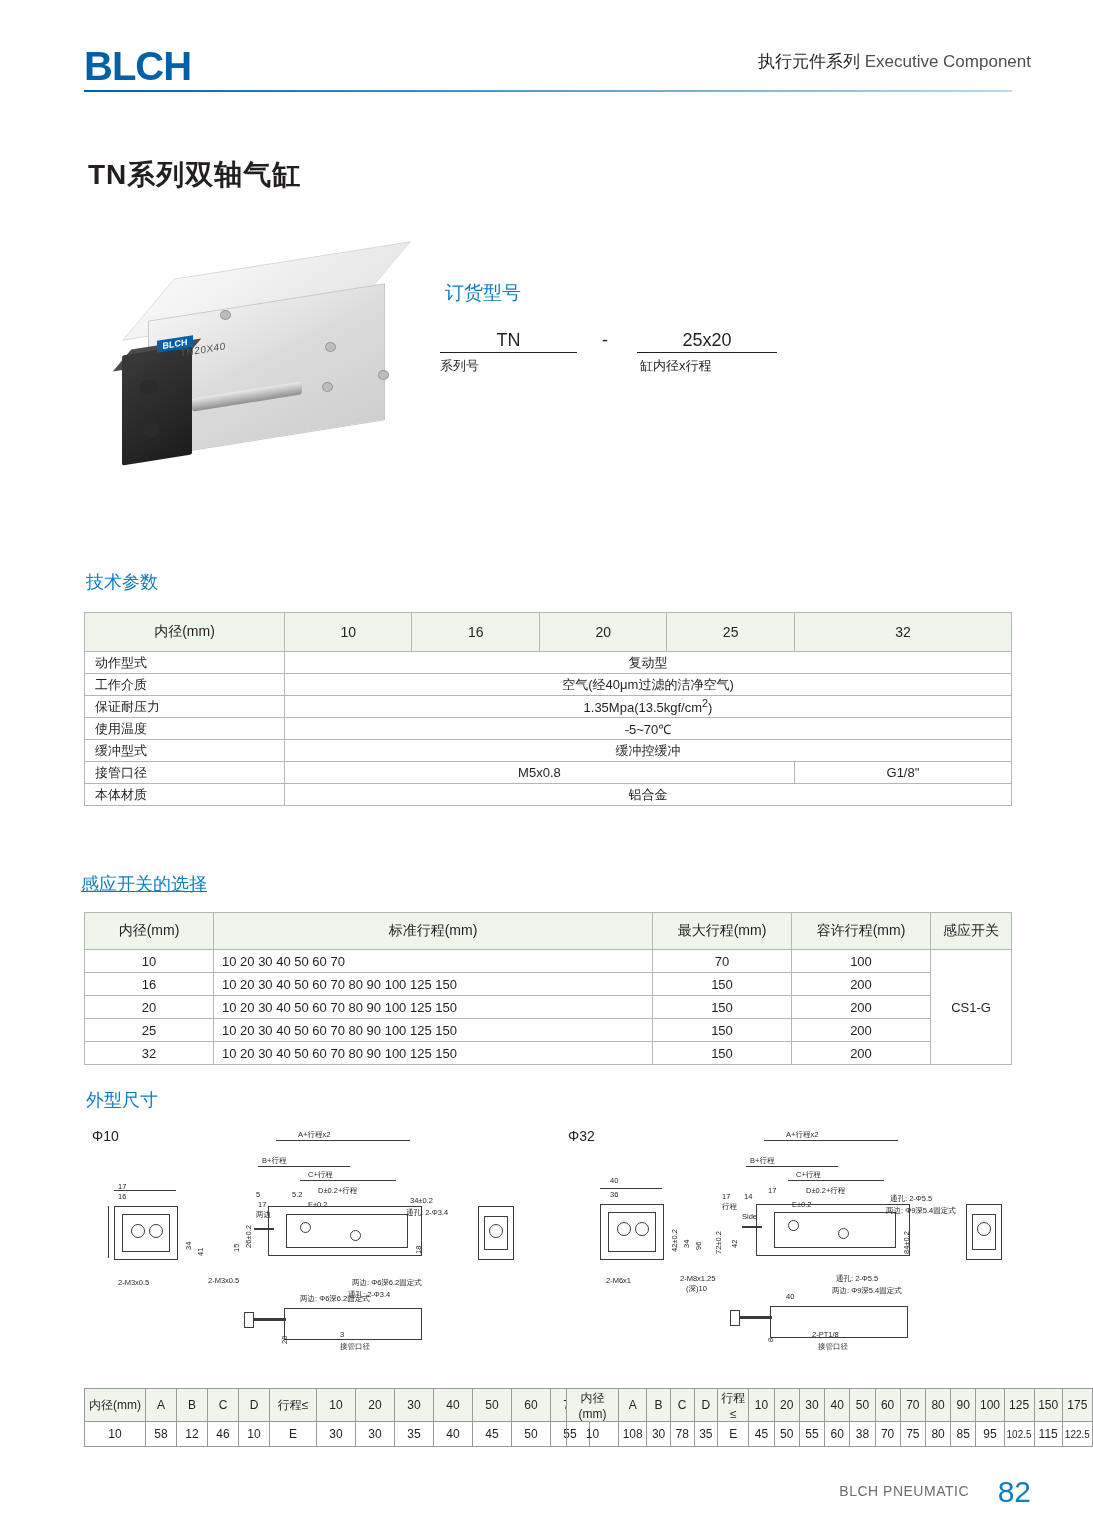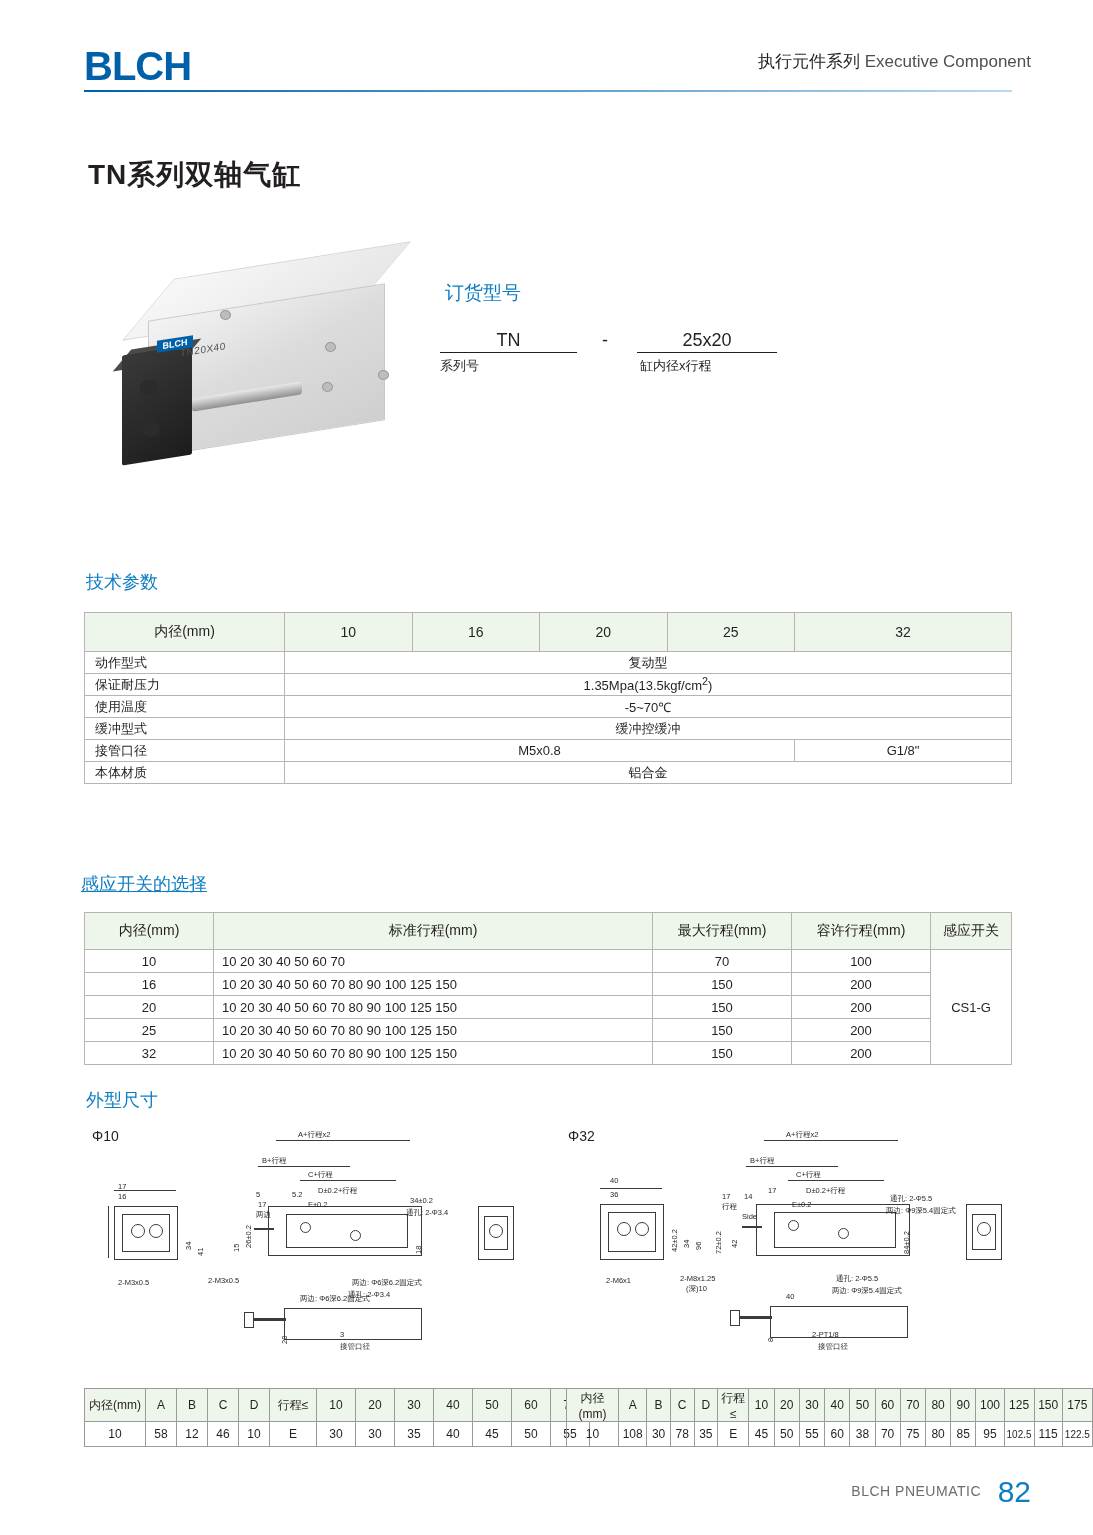--- a/index.html
+++ b/index.html
@@ -110,21 +110,21 @@
   .dt-right{left:566px;top:1388px;}
   
   .dwg-title{position:absolute;font-size:14px;color:#231f20;}
   .dwg-box{position:absolute;border:1px solid #3b3b3b;background:#fff;}
   .dwg-line{position:absolute;background:#3b3b3b;}
   .dwg-txt{position:absolute;font-size:7.5px;color:#231f20;white-space:nowrap;}
   .dwg-txt.v{transform:rotate(-90deg);transform-origin:left top;}
   .dwg-circ{position:absolute;border:1px solid #3b3b3b;border-radius:50%;}
   
   .footer-txt{
-    position:absolute;right:112px;bottom:36px;font-size:14px;color:#6d6d6d;letter-spacing:.5px;
+    position:absolute;right:124px;bottom:36px;font-size:14px;color:#6d6d6d;letter-spacing:.5px;
   }
   .footer-num{
     position:absolute;right:62px;bottom:26px;font-size:30px;color:#0f7dc2;font-weight:normal;
   }
 </style>
 </head>
 <body>
 
 <div class="header">
   <div class="logo">BLCH</div>
@@ -172,20 +172,24 @@
       <th>16</th>
       <th>20</th>
       <th>25</th>
       <th>32</th>
     </tr>
   </thead>
   <tbody>
     <tr>
       <td class="lbl">动作型式</td>
       <td class="val" colspan="5">复动型</td>
+    </tr>
+    <tr>
+      <td class="lbl">工作介质</td>
+      <td class="val" colspan="5">空气(经40μm过滤的洁净空气)</td>
     </tr>
     <tr>
       <td class="lbl">保证耐压力</td>
       <td class="val" colspan="5">1.35Mpa(13.5kgf/cm<sup>2</sup>)</td>
     </tr>
     <tr>
       <td class="lbl">使用温度</td>
       <td class="val" colspan="5">-5~70℃</td>
     </tr>
     <tr>

